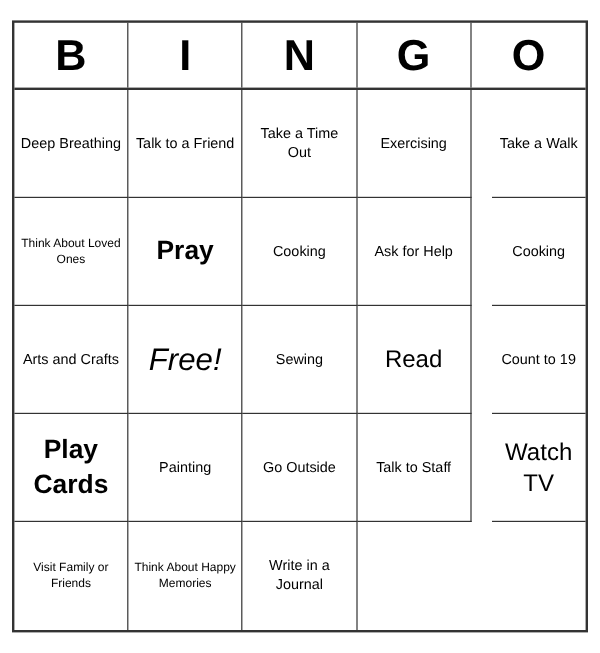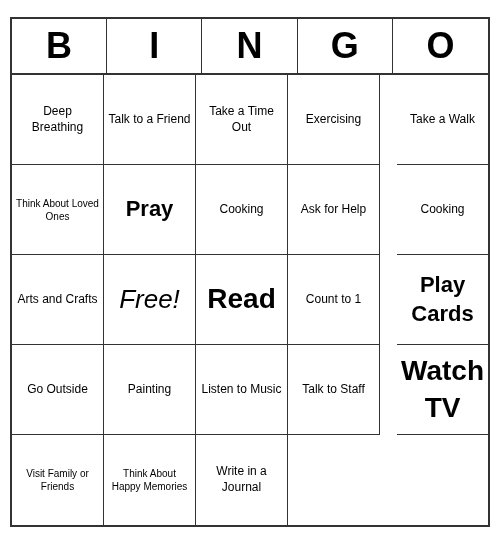--- a/index.html
+++ b/index.html
@@ -45,22 +45,22 @@
       font-size: 12px;
       line-height: 1.3;
     }
     .bingo-cell:nth-child(5n) { border-right: none; margin-left: 17px; }
     .bingo-grid .bingo-cell:nth-child(n+21) { border-bottom: none; }
     .bingo-cell.large-text {
       font-size: 22px;
       font-weight: bold;
     }
     .bingo-cell.xlarge-text {
-      font-size: 28px;
-      font-weight: bold;
+      font-size: 20px;
+      font-weight: normal;
     }
     .bingo-cell.free {
       font-size: 26px;
       font-weight: normal;
       font-style: italic;
     }
   </style>
 </head>
 <body>
 
@@ -78,25 +78,25 @@
       <div class="bingo-cell">Take a Time Out</div>
       <div class="bingo-cell">Exercising</div>
       <div class="bingo-cell">Take a Walk</div>
       <div class="bingo-cell" style="font-size: 10px;">Think About Loved Ones</div>
       <div class="bingo-cell large-text">Pray</div>
       <div class="bingo-cell">Cooking</div>
       <div class="bingo-cell">Ask for Help</div>
       <div class="bingo-cell">Cooking</div>
       <div class="bingo-cell">Arts and Crafts</div>
       <div class="bingo-cell free">Free!</div>
+      <div class="bingo-cell">Sewing</div>
       <div class="bingo-cell xlarge-text">Read</div>
-      <div class="bingo-cell">Count to 1</div>
+      <div class="bingo-cell">Count to 19</div>
       <div class="bingo-cell large-text">Play Cards</div>
+      <div class="bingo-cell">Painting</div>
       <div class="bingo-cell">Go Outside</div>
-      <div class="bingo-cell">Painting</div>
-      <div class="bingo-cell">Listen to Music</div>
       <div class="bingo-cell">Talk to Staff</div>
       <div class="bingo-cell xlarge-text">Watch TV</div>
       <div class="bingo-cell" style="font-size: 10px;">Visit Family or Friends</div>
       <div class="bingo-cell" style="font-size: 10px;">Think About Happy Memories</div>
       <div class="bingo-cell">Write in a Journal</div>
     </div>
 </div>
 
 </body></html>

